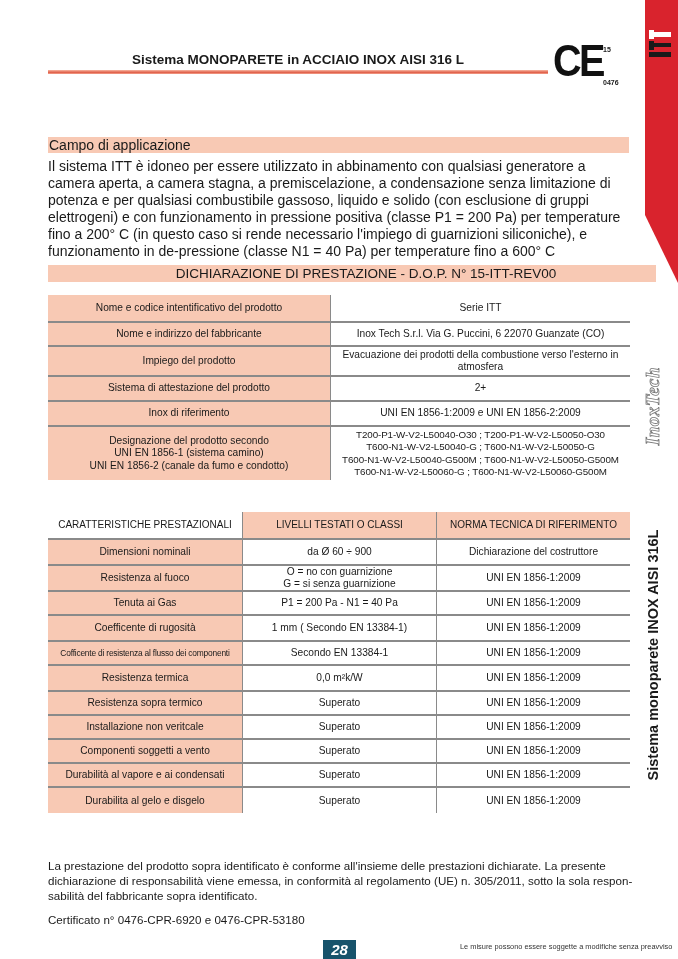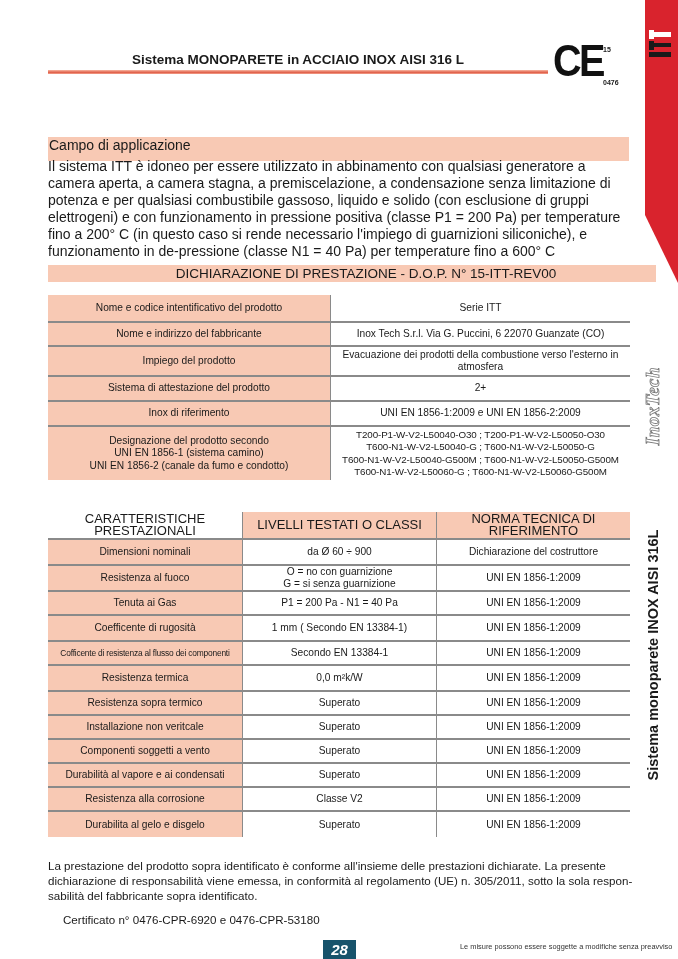--- a/index.html
+++ b/index.html
@@ -17,42 +17,42 @@
   #side-tab{left:645px;top:0;width:33px;height:283px;}
   #side-itt{left:647px;top:28px;width:28px;height:32px;}
   .side-logo{left:636px;top:356px;width:34px;height:100px;}
   .side-logo span{position:absolute;left:50%;top:50%;transform:translate(-50%,-50%) rotate(-90deg);
       white-space:nowrap;font-family:"Liberation Serif", serif;font-style:italic;font-weight:bold;
       font-size:19px;color:#fff;-webkit-text-stroke:0.8px #777;letter-spacing:0.5px;}
   .side-caption{left:636px;top:525px;width:34px;height:260px;}
   .side-caption span{position:absolute;left:50%;top:50%;transform:translate(-50%,-50%) rotate(-90deg);
       white-space:nowrap;font-weight:bold;font-size:14.5px;color:#1a1a1a;transform-origin:center;}
   .band{left:48px;width:580px;background:#f8c9b4;font-size:14px;line-height:16px;}
-  #campo{top:137px;height:24px;padding-left:1px;}
+  #campo{top:137px;height:16px;padding-left:1px;}
   #dop{top:265px;height:17px;text-align:center;font-size:13.5px;line-height:17px;padding-left:28px;}
   #intro{left:48px;top:158px;width:584px;font-size:14px;line-height:17px;color:#1a1a1a;}
   table{border-collapse:collapse;position:absolute;font-size:10.2px;color:#1a1a1a;}
   #t1{left:48px;top:295px;width:582px;}
   #t1 td{text-align:center;vertical-align:middle;border-bottom:2px solid #8a8a8a;padding:0 0;line-height:12.5px;}
   #t1 td.k{background:#f8c9b4;width:282px;border-right:1px solid #8a8a8a;}
   #t1 tr:last-child td{border-bottom:none;}
   #t2{left:48px;top:512px;width:582px;}
   #t2 td,#t2 th{text-align:center;vertical-align:middle;border-bottom:2px solid #8a8a8a;padding:0 3px;line-height:12px;font-weight:normal;}
-  #t2 th{height:26px;font-size:13px;margin-top:17px;}
+  #t2 th{height:26px;font-size:10px;margin-top:17px;}
   #t2 th.c1{background:#fff;width:188px;}
   #t2 th.c2,#t2 th.c3{background:#f8c9b4;}
   #t2 th.c2{width:187px;border-left:1px solid #8a8a8a;}
   #t2 th.c3{border-left:1px solid #8a8a8a;}
   #t2 td.c1{background:#f8c9b4;}
   #t2 td.c2{border-left:1px solid #8a8a8a;}
   #t2 td.c3{border-left:1px solid #8a8a8a;}
   #t2 tr:last-child td{border-bottom:none;}
   #t2 td.small{font-size:8.4px;letter-spacing:-0.2px;white-space:nowrap;}
   #conform{left:48px;top:858px;width:590px;font-size:11.6px;line-height:15px;}
-  #cert{left:63px;top:913px;font-size:11.6px;}
+  #cert{left:48px;top:913px;font-size:11.6px;}
   #page-num{left:323px;top:940px;width:33px;height:19px;background:#17536b;color:#fff;
       font-weight:bold;font-style:italic;font-size:15px;text-align:center;line-height:20px;}
   #disclaimer{left:432px;top:942px;font-size:7.4px;color:#333;margin-left:28px;}
 </style>
 </head>
 <body>
 
 <div class="abs" id="title">Sistema MONOPARETE in ACCIAIO INOX AISI 316 L</div>
 <div class="abs" id="title-line"></div>
 <div class="abs" id="ce">
@@ -177,25 +177,20 @@
       <tr style="height: 24px;">
         <td class="c1">Componenti soggetti a vento</td>
         <td class="c2">Superato</td>
         <td class="c3">UNI EN 1856-1:2009</td>
       </tr>
       <tr style="height: 24px;">
         <td class="c1">Durabilità al vapore e ai condensati</td>
         <td class="c2">Superato</td>
         <td class="c3">UNI EN 1856-1:2009</td>
       </tr>
-      <tr style="height: 24px;">
-        <td class="c1">Resistenza alla corrosione</td>
-        <td class="c2">Classe V2</td>
-        <td class="c3">UNI EN 1856-1:2009</td>
-      </tr>
       <tr style="height: 26px;">
         <td class="c1">Durabilita al gelo e disgelo</td>
         <td class="c2">Superato</td>
         <td class="c3">UNI EN 1856-1:2009</td>
       </tr>
     </tbody>
 </table>
 
 <div class="abs" id="conform">La prestazione del prodotto sopra identificato è conforme all'insieme delle prestazioni dichiarate. La presente dichiarazione di responsabilità viene emessa, in conformità al regolamento (UE) n. 305/2011, sotto la sola respon-sabilità del fabbricante sopra identificato.</div>
 <div class="abs" id="cert">Certificato n° 0476-CPR-6920 e 0476-CPR-53180</div>

